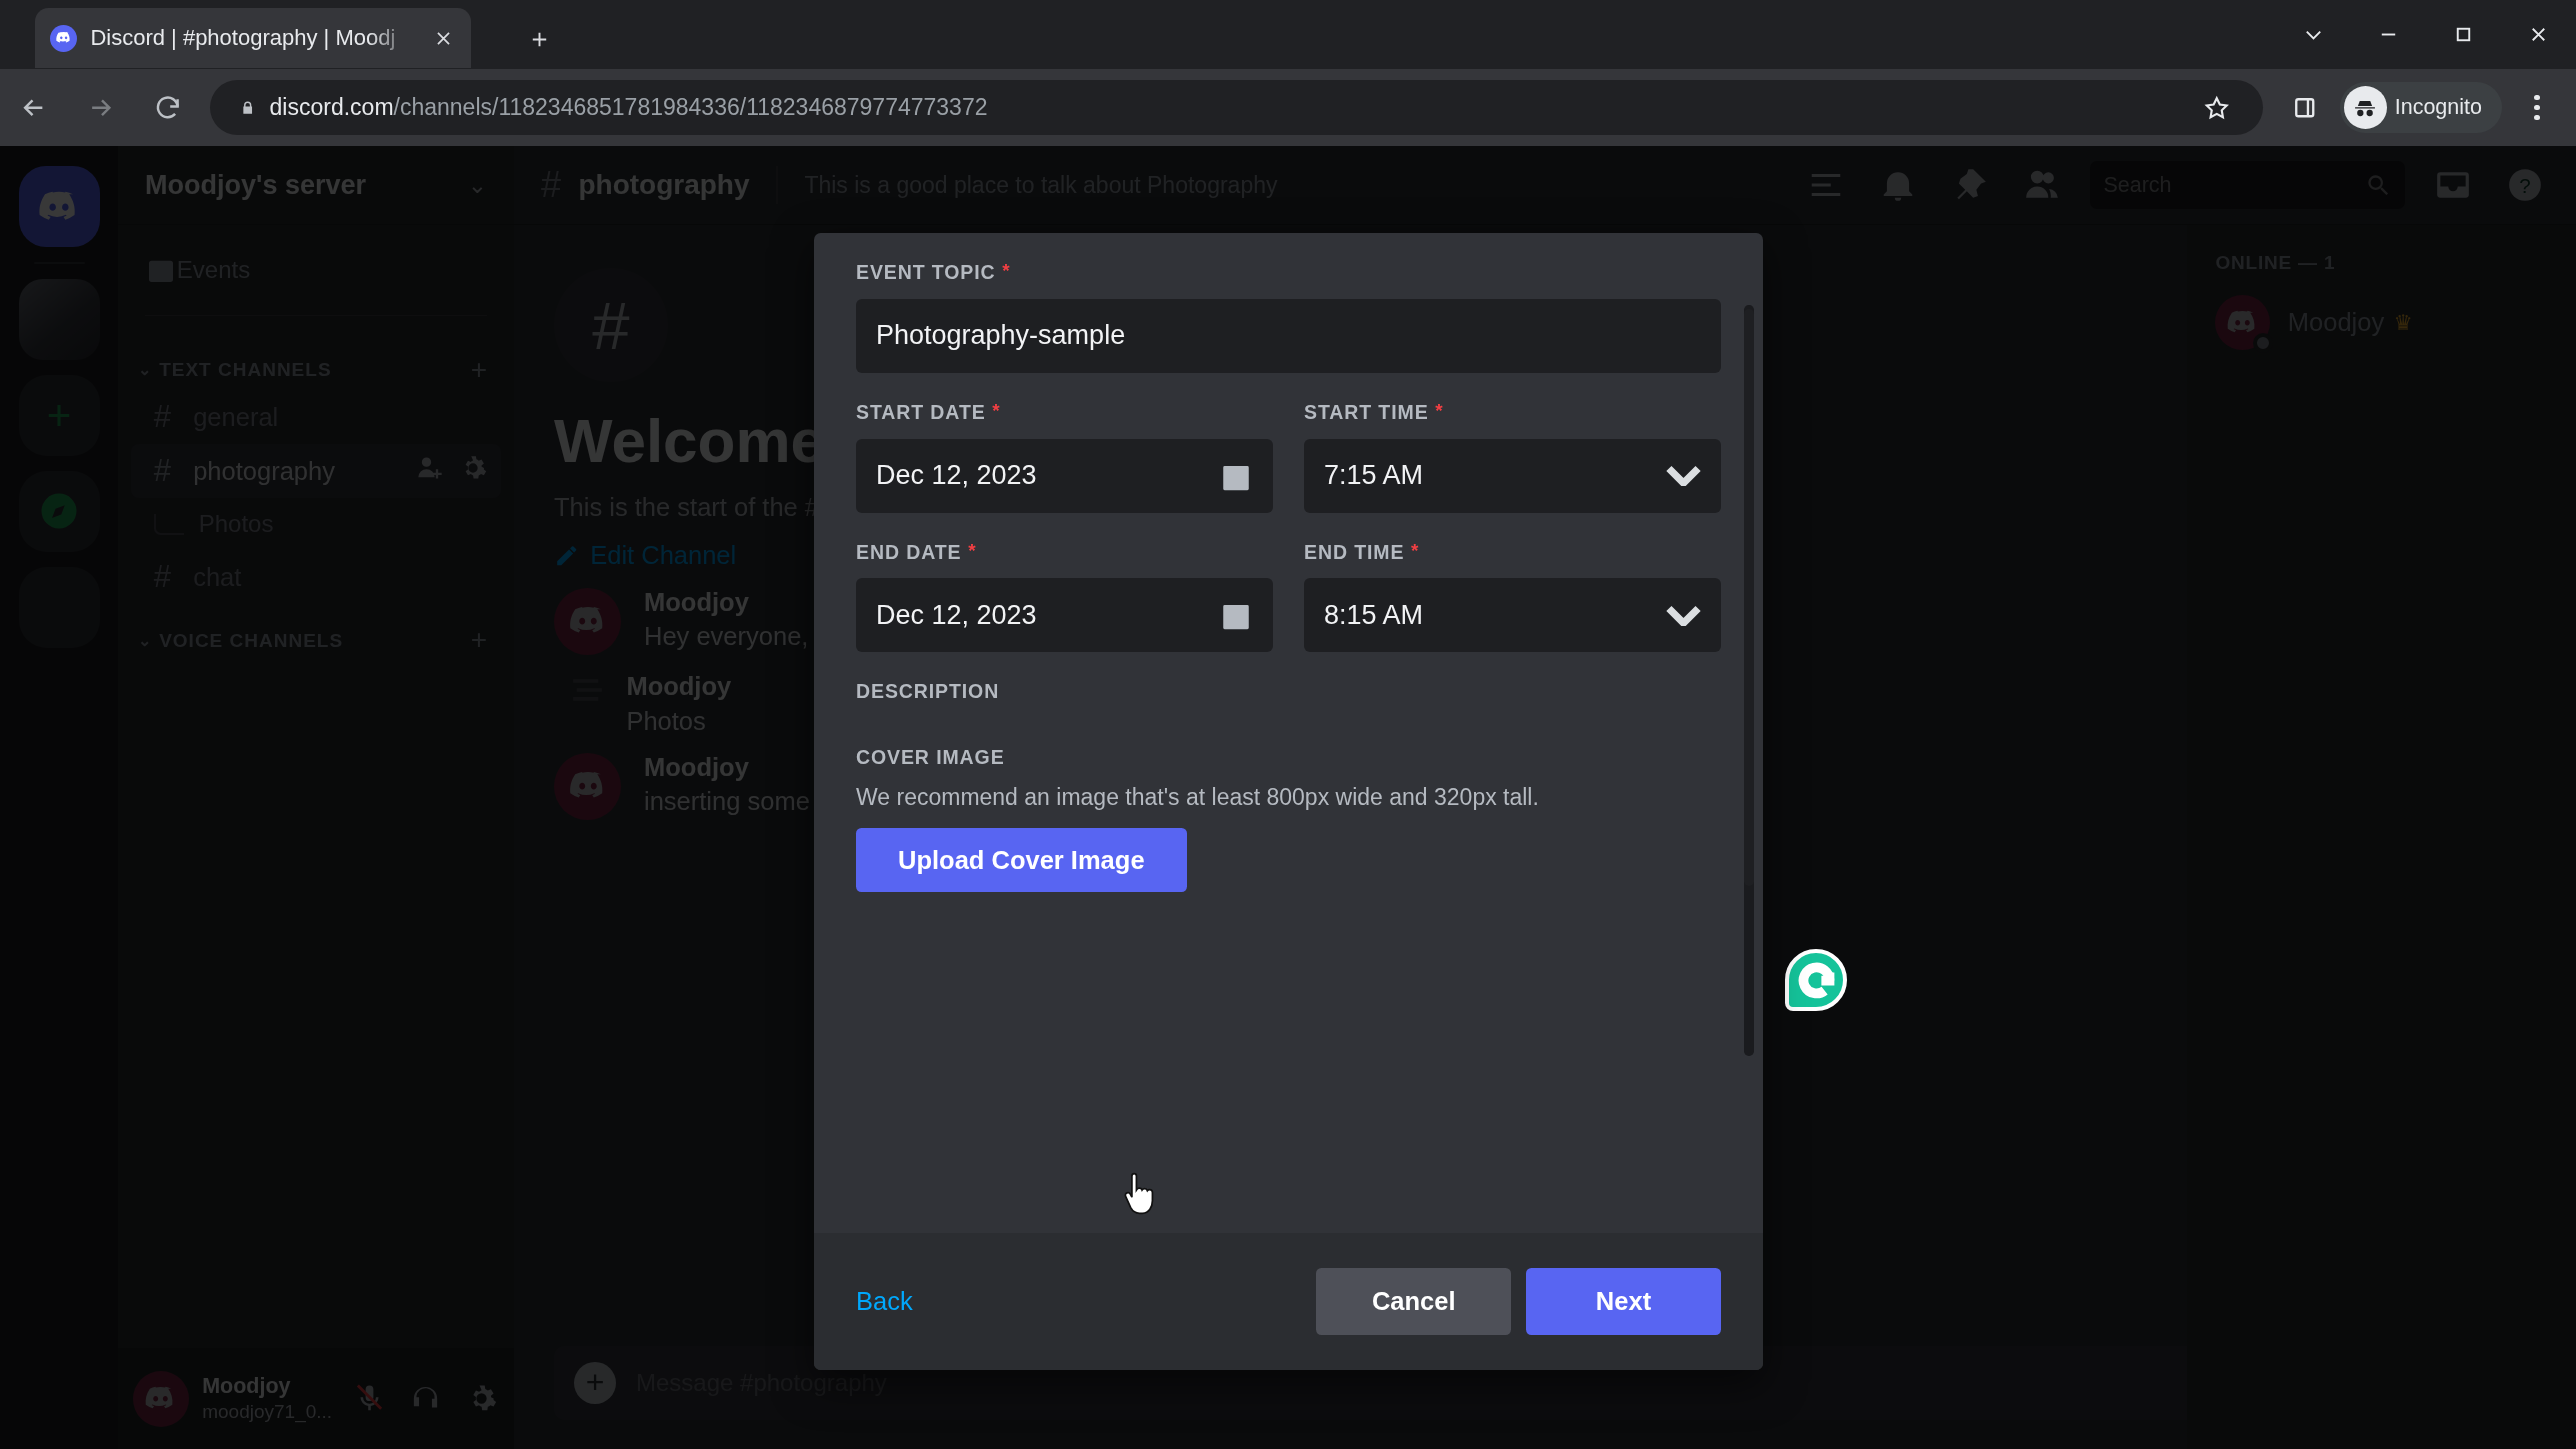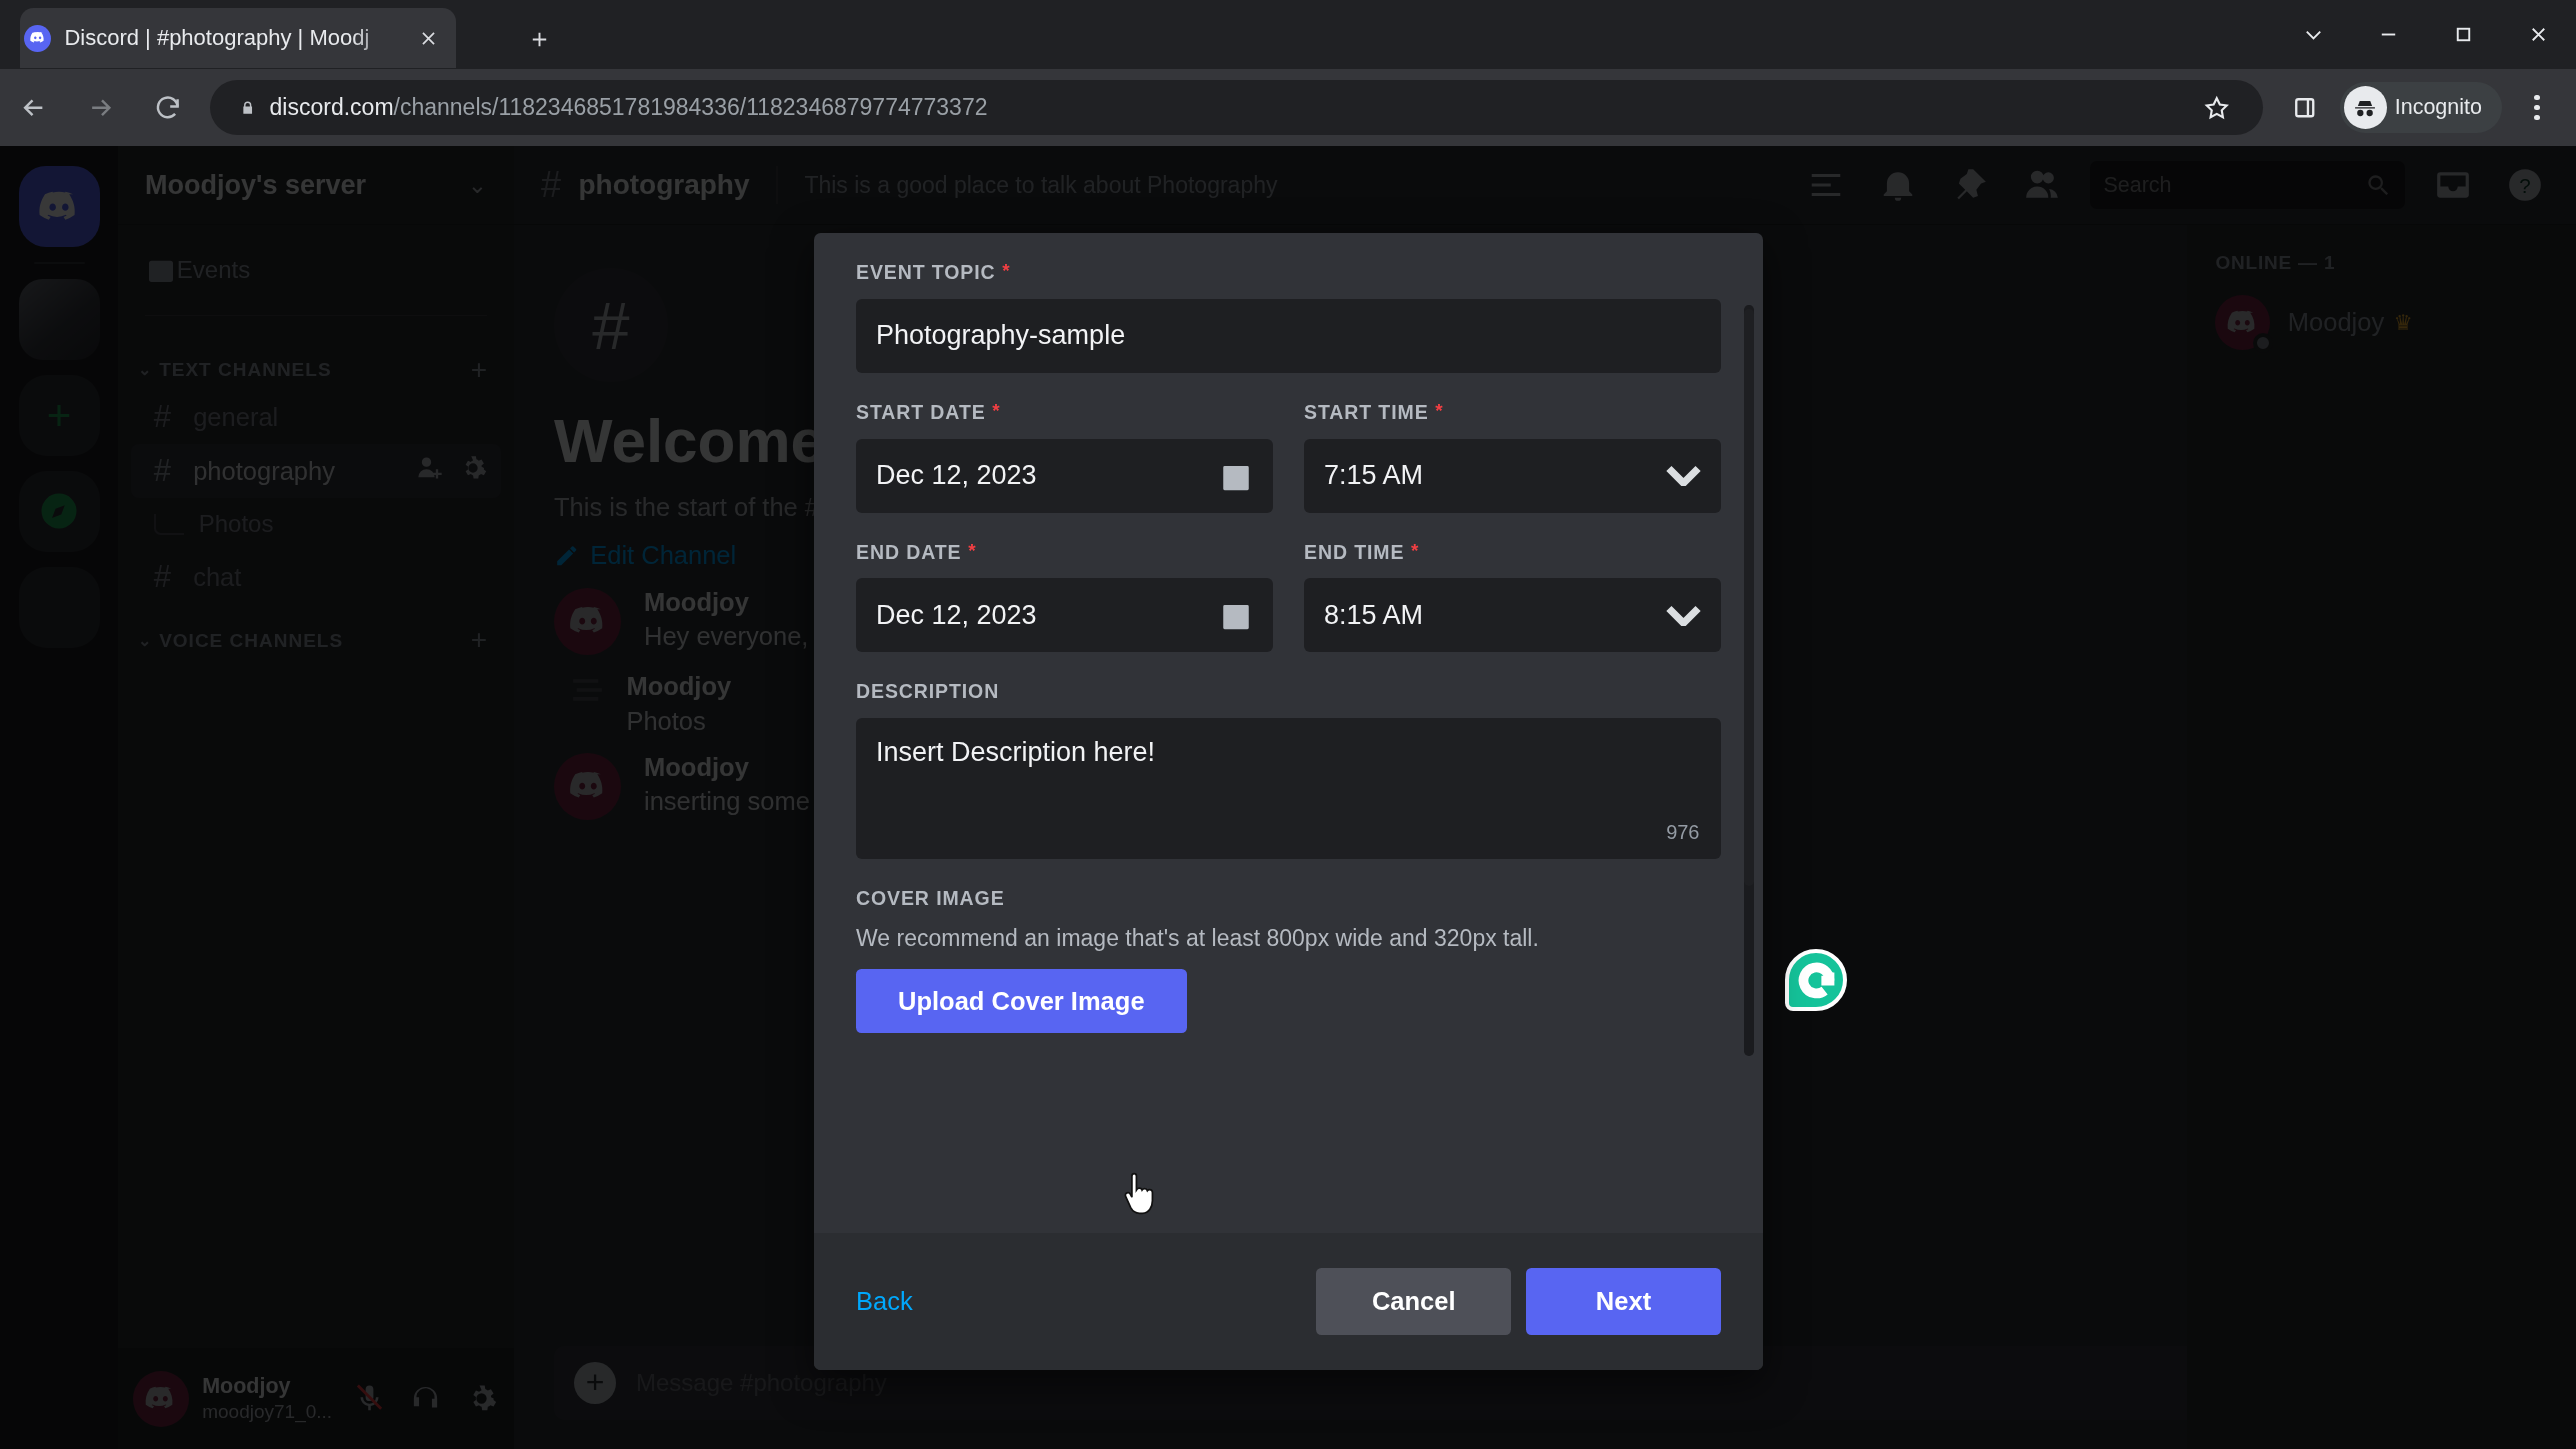--- a/index.html
+++ b/index.html
@@ -8,23 +8,23 @@
     background: #202124;
     font-family: "Liberation Sans", sans-serif;
     overflow: hidden;
   }
 
   
   .browser { position: absolute; inset: 0; background: #202124; }
 
   .tabstrip { position: absolute; top: 0; left: 0; right: 0; height: 69px; background: #202124; }
   .tab {
-    position: absolute; left: 20px; top: 8px; width: 436px; height: 60px;
+    position: absolute; left: 35px; top: 8px; width: 436px; height: 60px;
     background: #35363a; border-radius: 13.4px 13.4px 0 0;
-    display: flex; align-items: center; padding: 0 12px 0 4px; gap: 13.4px;
+    display: flex; align-items: center; padding: 0 12px 0 15px; gap: 13.4px;
   }
   .tab-favicon {
     width: 27px; height: 27px; border-radius: 50%;
     background: #5865f2; flex: 0 0 27px;
     display: flex; align-items: center; justify-content: center;
   }
   .tab-favicon svg { width: 17.4px; height: 17.4px; fill: #fff; }
   .tab-title {
     color: #e8eaed; font-size: 22px; white-space: nowrap;
     overflow: hidden; flex: 1;
@@ -640,24 +640,20 @@
                   <path d="M2 2l10 10L22 2"></path>
                 </svg>
               </span>
           </div>
         </div>
       </div>
 
       <div class="m-label">
         <span>DESCRIPTION</span>
       </div>
-      <div class="m-textarea">
-        <span>Insert Description here!</span>
-        <span class="charcount">976</span>
-      </div>
 
       <div class="m-label">
         <span>COVER IMAGE</span>
       </div>
       <div class="m-help">We recommend an image that's at least 800px wide and 320px tall.</div>
       <div class="upload-btn">Upload Cover Image</div>
 
       <div class="modal-scrollbar">
           <i></i>
         </div>

